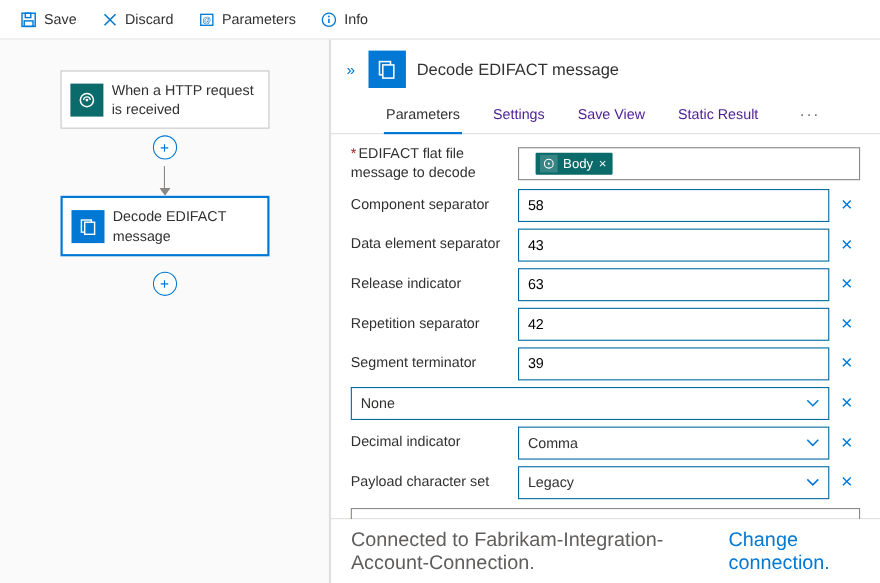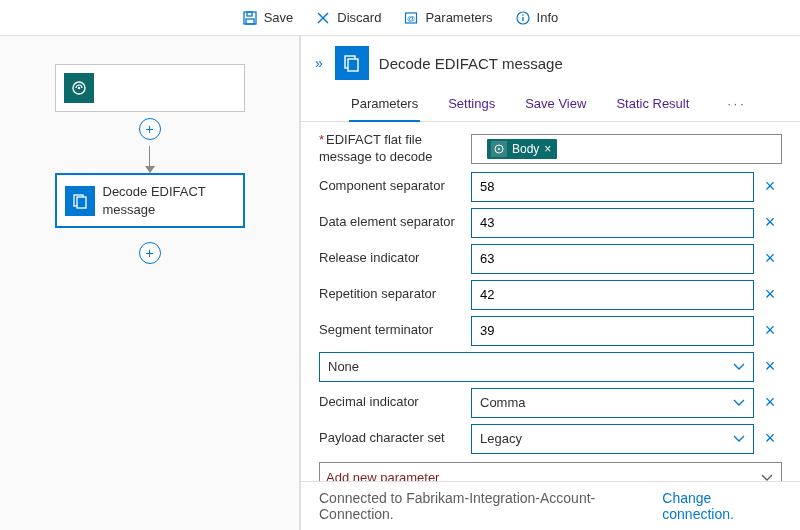--- a/index.html
+++ b/index.html
@@ -1,18 +1,18 @@
 <!DOCTYPE html>
 <html><head>
   <meta charset="utf-8">
   <style>
     * { box-sizing: border-box; margin: 0; padding: 0; }
     body { font-family: "Segoe UI", Arial, sans-serif; font-size: 13px; color: #323130; background: #fff; width: 800px; height: 530px; overflow: hidden; }
 
-    .toolbar { height: 36px; border-bottom: 1px solid #e1dfdd; display: flex; align-items: center; padding: 0 8px; gap: 2px; justify-content: center; }
+    .toolbar { height: 36px; border-bottom: 1px solid #e1dfdd; display: flex; align-items: center; padding: 0 8px; gap: 2px; }
     .toolbar-btn { display: flex; align-items: center; gap: 6px; padding: 4px 10px; cursor: pointer; color: #323130; }
     .toolbar-btn .ic { width: 16px; height: 16px; display: inline-flex; align-items: center; justify-content: center; }
     .toolbar-btn svg { stroke: #0078d4; fill: none; }
 
     .main { display: flex; height: calc(530px - 36px); }
     .canvas { width: 300px; border-right: 1px solid #e1dfdd; padding-top: 28px; display: flex; flex-direction: column; align-items: center; background: #fafafa; }
 
     .flow-node { width: 190px; background: #fff; border: 1px solid #c8c6c4; display: flex; align-items: center; padding: 8px; gap: 8px; line-height: 1.35; }
     .flow-node.selected { border: 2px solid #0078d4; }
     .flow-icon { width: 30px; height: 30px; background: #0b6a6a; display: flex; align-items: center; justify-content: center; flex-shrink: 0; }
@@ -46,21 +46,21 @@
     .select-caret { position: absolute; right: 8px; color: #0078d4; pointer-events: none; }
     .clear-x { width: 24px; text-align: center; color: #0078d4; font-size: 18px; cursor: pointer; }
 
     .token { display: inline-flex; align-items: center; background: #0b6a6a; color: #fff; font-size: 12px; padding: 2px 6px 2px 4px; gap: 5px; border-radius: 1px; }
     .token .tk-ic { width: 16px; height: 16px; background: rgba(255,255,255,0.18); display: flex; align-items: center; justify-content: center; }
     .token .tk-x { cursor: pointer; font-size: 12px; }
     .token-field { flex: 1; height: 30px; border: 1px solid #8a8886; display: flex; align-items: center; padding: 0 15px; }
 
     .add-param { margin: 8px 0 4px 0; height: 32px; border: 1px solid #8a8886; display: flex; align-items: center; padding: 0 6px; color: #7f1d1d; cursor: pointer; position: relative; }
 
-    .panel-footer { border-top: 1px solid #e1dfdd; padding: 8px 18px; font-size: 14px; color: #605e5c; display: flex; align-items: center; gap: 6px; }
+    .panel-footer { border-top: 1px solid #e1dfdd; padding: 8px 18px; font-size: 18px; color: #605e5c; display: flex; align-items: center; gap: 6px; }
     .panel-footer a { color: #0078d4; text-decoration: none; cursor: pointer; }
   </style>
 </head>
 <body>
 
 <div class="toolbar">
   <div class="toolbar-btn">
     <span class="ic">
       <svg width="16" height="16" viewBox="0 0 16 16">
           <rect x="2" y="2" width="12" height="12" stroke-width="1.3"></rect>
@@ -104,20 +104,21 @@
 
   <div class="canvas">
     <div class="flow-node">
       <div class="flow-icon">
         <svg width="18" height="18" viewBox="0 0 18 18">
             <circle cx="9" cy="9" r="6" fill="none" stroke-width="1.4"></circle>
             <path d="M6 9 A3 3 0 0 1 12 9" fill="none" stroke-width="1.2"></path>
             <circle cx="9" cy="9" r="1.3" stroke="none"></circle>
           </svg>
       </div>
+      <span>When a HTTP request is received</span>
     </div>
 
     <div class="arrow-wrap">
       <div class="plus-circle">+</div>
       <div class="arrow-line" style="height:20px"></div>
       <div class="arrow-head">
         <svg width="10" height="7" viewBox="0 0 10 7">
             <polygon points="0,0 10,0 5,7" fill="#8a8886"></polygon>
           </svg>
       </div>

